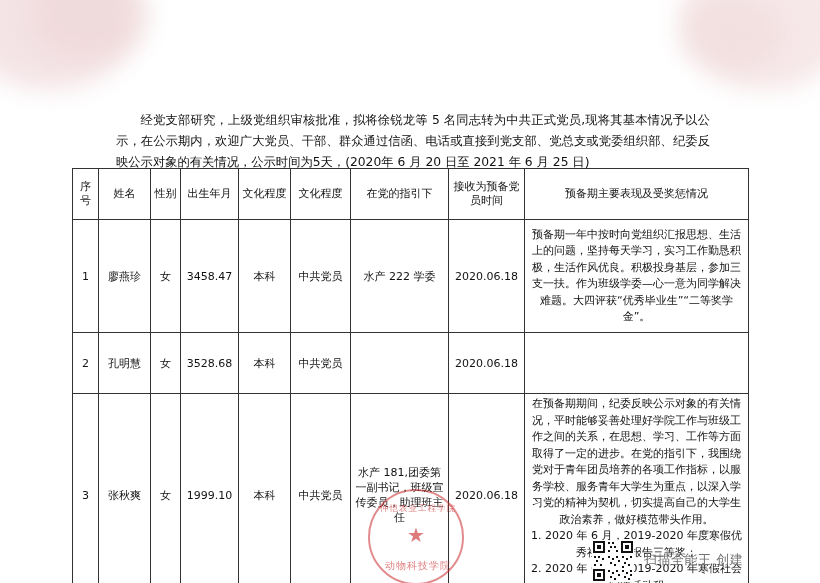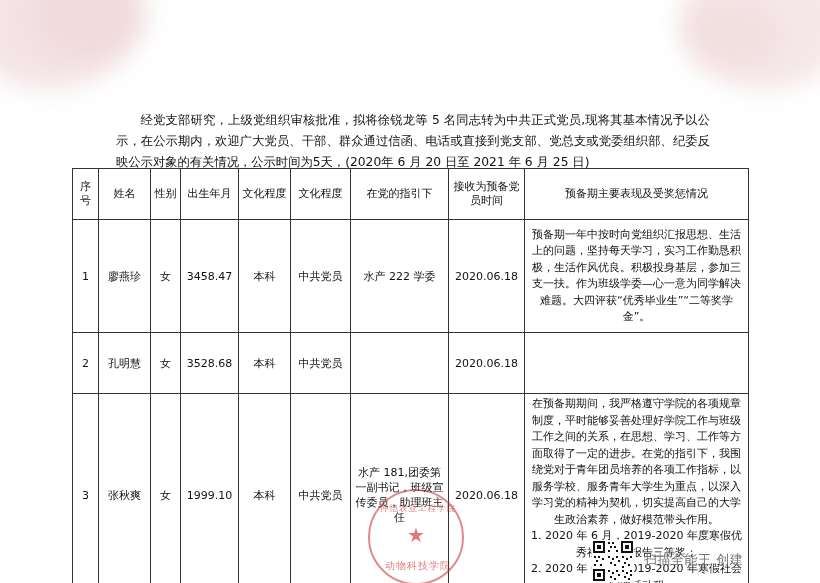--- a/index.html
+++ b/index.html
@@ -238,21 +238,21 @@
       <tr class="row-h3">
         <td>3</td>
         <td>张秋爽</td>
         <td>女</td>
         <td>1999.10</td>
         <td>本科</td>
         <td>中共党员</td>
         <td>水产 181,团委第一副书记，班级宣传委员，助理班主任</td>
         <td>2020.06.18</td>
         <td class="perf">
-          <p>在预备期期间，我严格遵守学院的各项规章制度，平时能够妥善处理好学院工作与班级工作之间的关系，在思想、学习、工作等方面取得了一定的进步。在党的指引下，我围绕党对于青年团员培养的各项工作指标，以服务学校、服务青年大学生为重点，以深入学习党的精神为契机，切实提高自己的大学生政治素养，做好模范带头作用。</p>
+          <p>在预备期期间，纪委反映公示对象的有关情况，平时能够妥善处理好学院工作与班级工作之间的关系，在思想、学习、工作等方面取得了一定的进步。在党的指引下，我围绕党对于青年团员培养的各项工作指标，以服务学校、服务青年大学生为重点，以深入学习党的精神为契机，切实提高自己的大学生政治素养，做好模范带头作用。</p>
           <p>1. 2020 年 6 月，2019-2020 年度寒假优秀社会调研报告三等奖；</p>
           <p>2. 2020 年 6 月，2019-2020 年寒假社会实践活动积</p>
         </td>
       </tr>
     </tbody>
   </table>
 
   <div class="seal">
     <div class="seal-text">仲恺农业工程学院</div>
     <div class="seal-star">★</div>

